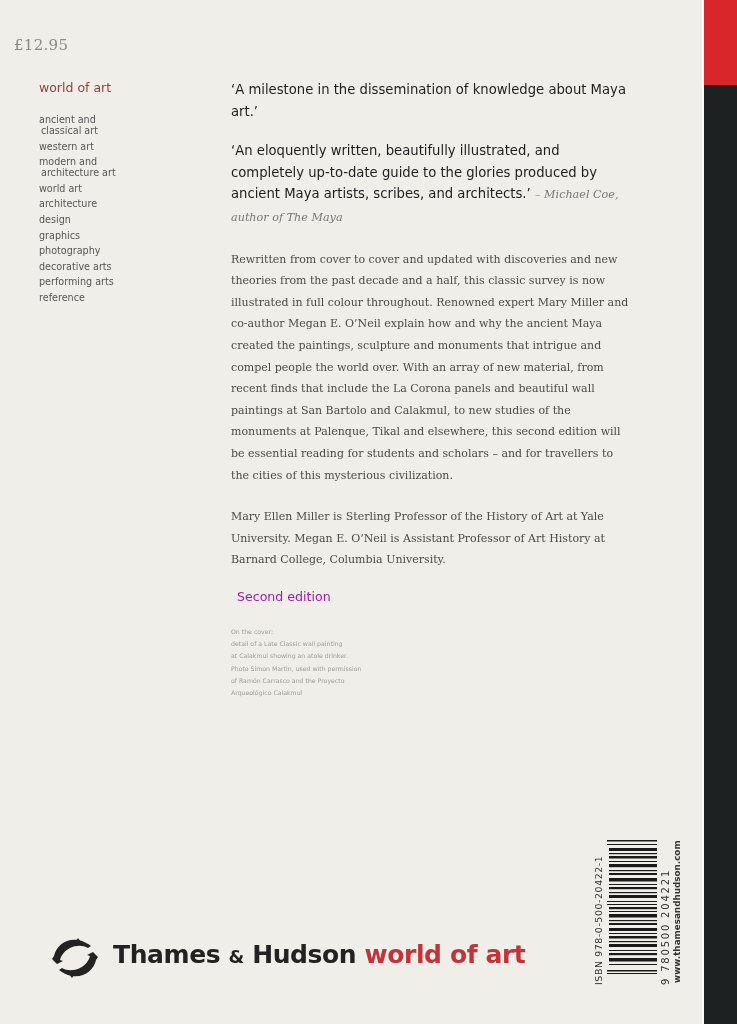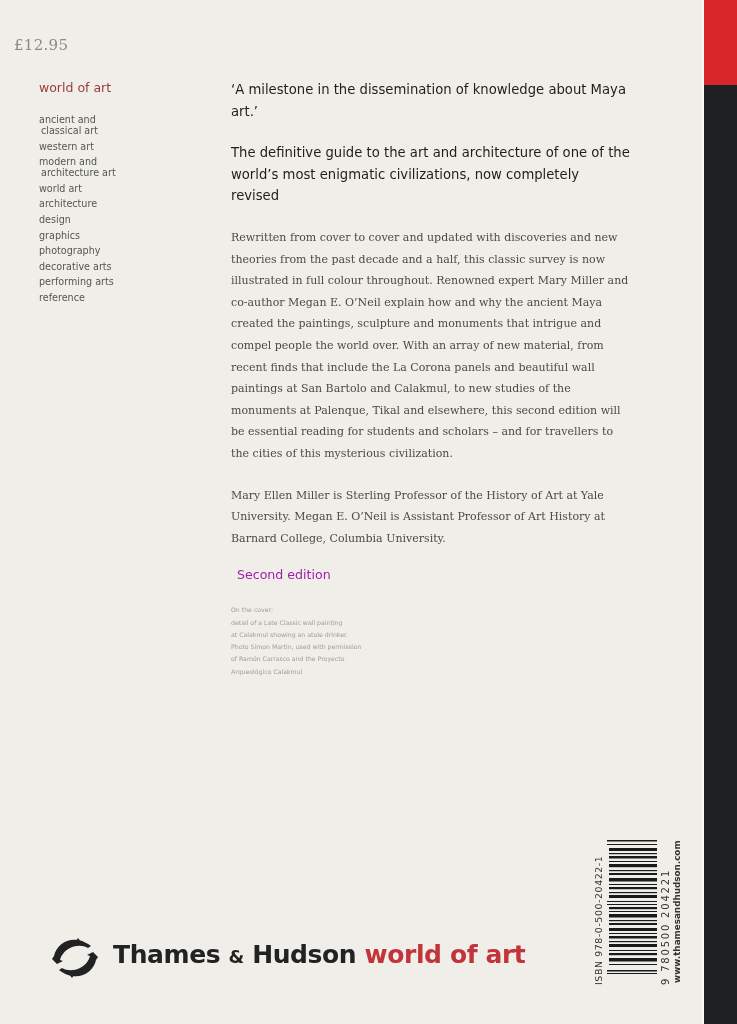--- a/index.html
+++ b/index.html
@@ -59,22 +59,22 @@
   <li><span>graphics</span></li>
   <li><span>photography</span></li>
   <li><span>decorative arts</span></li>
   <li><span>performing arts</span></li>
   <li><span>reference</span></li>
 </ul>
 
 <div class="main">
   <p class="q">‘A milestone in the dissemination of knowledge about Maya art.’</p>
 
+  <p class="q" style="margin-top:18px;"><span>‘An eloquently written, beautifully illustrated, and completely up-to-date guide to the glories produced by ancient Maya artists, scribes, and architects.’</span> <span class="attr">– Michael Coe, author of The Maya</span></p>
 
-  <p class="tagline" style="margin-top:20px;">The definitive guide to the art and architecture of one of the world’s most enigmatic civilizations, now completely revised</p>
 
   <p class="body" style="margin-top:20px;">Rewritten from cover to cover and updated with discoveries and new theories from the past decade and a half, this classic survey is now illustrated in full colour throughout. Renowned expert Mary Miller and co-author Megan E. O’Neil explain how and why the ancient Maya created the paintings, sculpture and monuments that intrigue and compel people the world over. With an array of new material, from recent finds that include the La Corona panels and beautiful wall paintings at San Bartolo and Calakmul, to new studies of the monuments at Palenque, Tikal and elsewhere, this second edition will be essential reading for students and scholars – and for travellers to the cities of this mysterious civilization.</p>
 
   <p class="body" style="margin-top:20px;">Mary Ellen Miller is Sterling Professor of the History of Art at Yale University. Megan E. O’Neil is Assistant Professor of Art History at Barnard College, Columbia University.</p>
 
   <p class="edition" style="margin-top:18px;">Second edition</p>
 
   <div style="margin-top:22px;">
     <p class="credit">On the cover:</p>
     <p class="credit">detail of a Late Classic wall painting</p>

